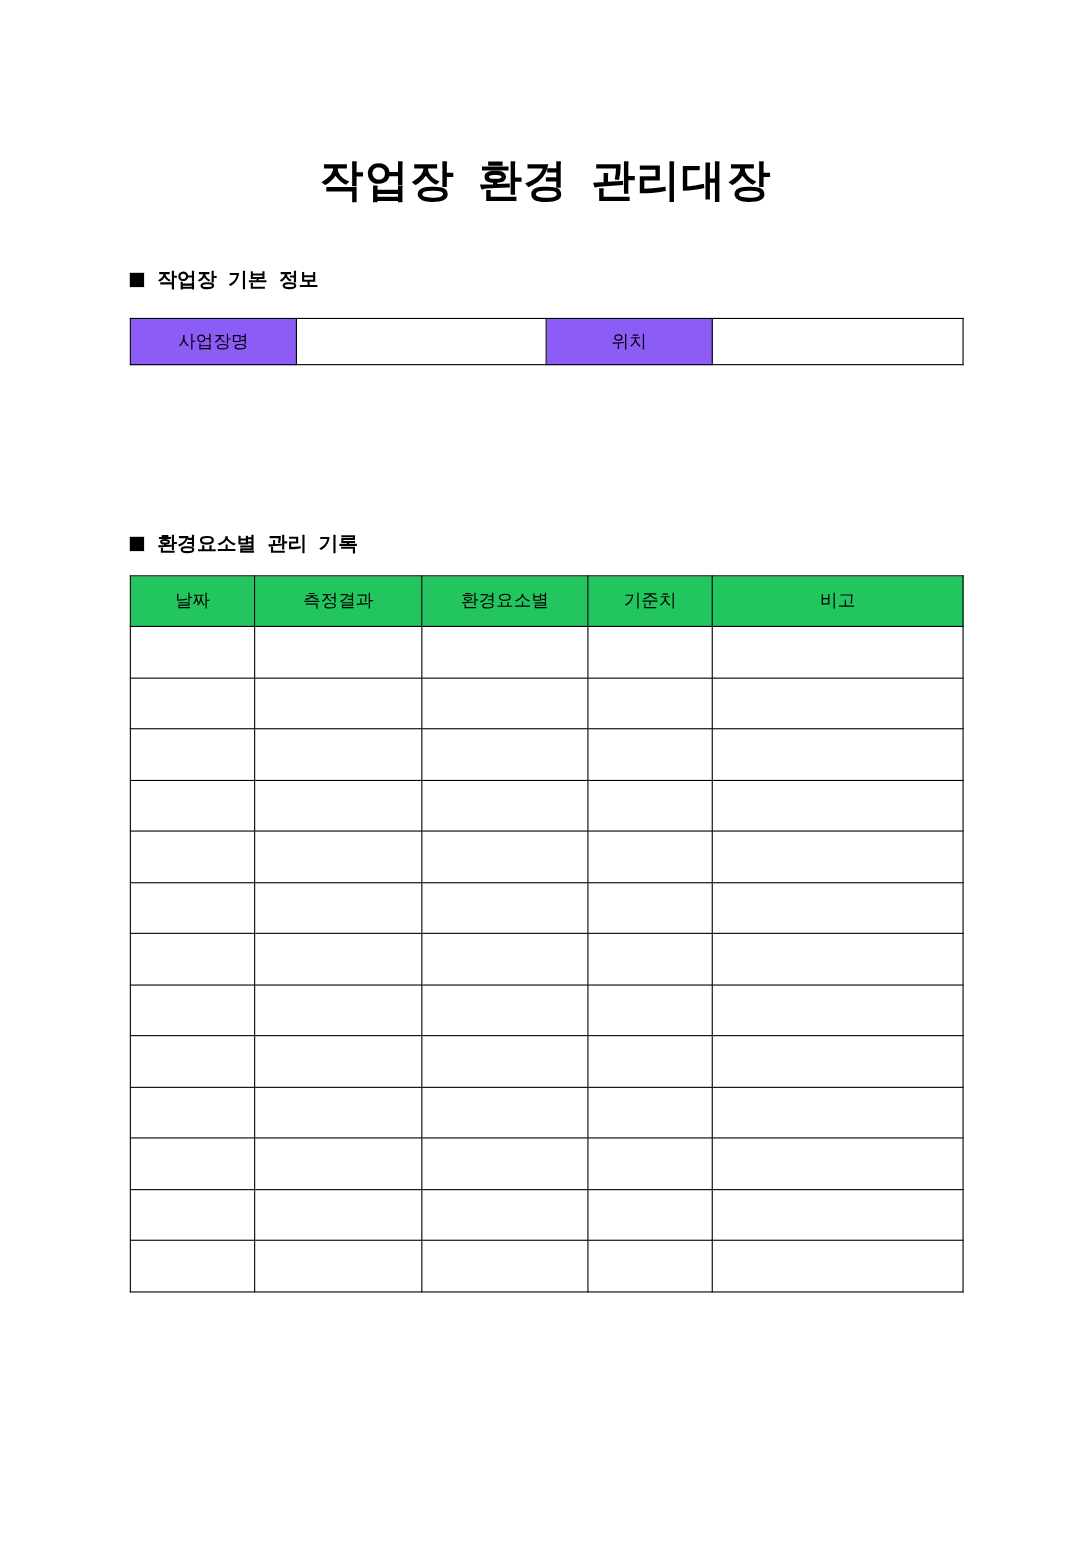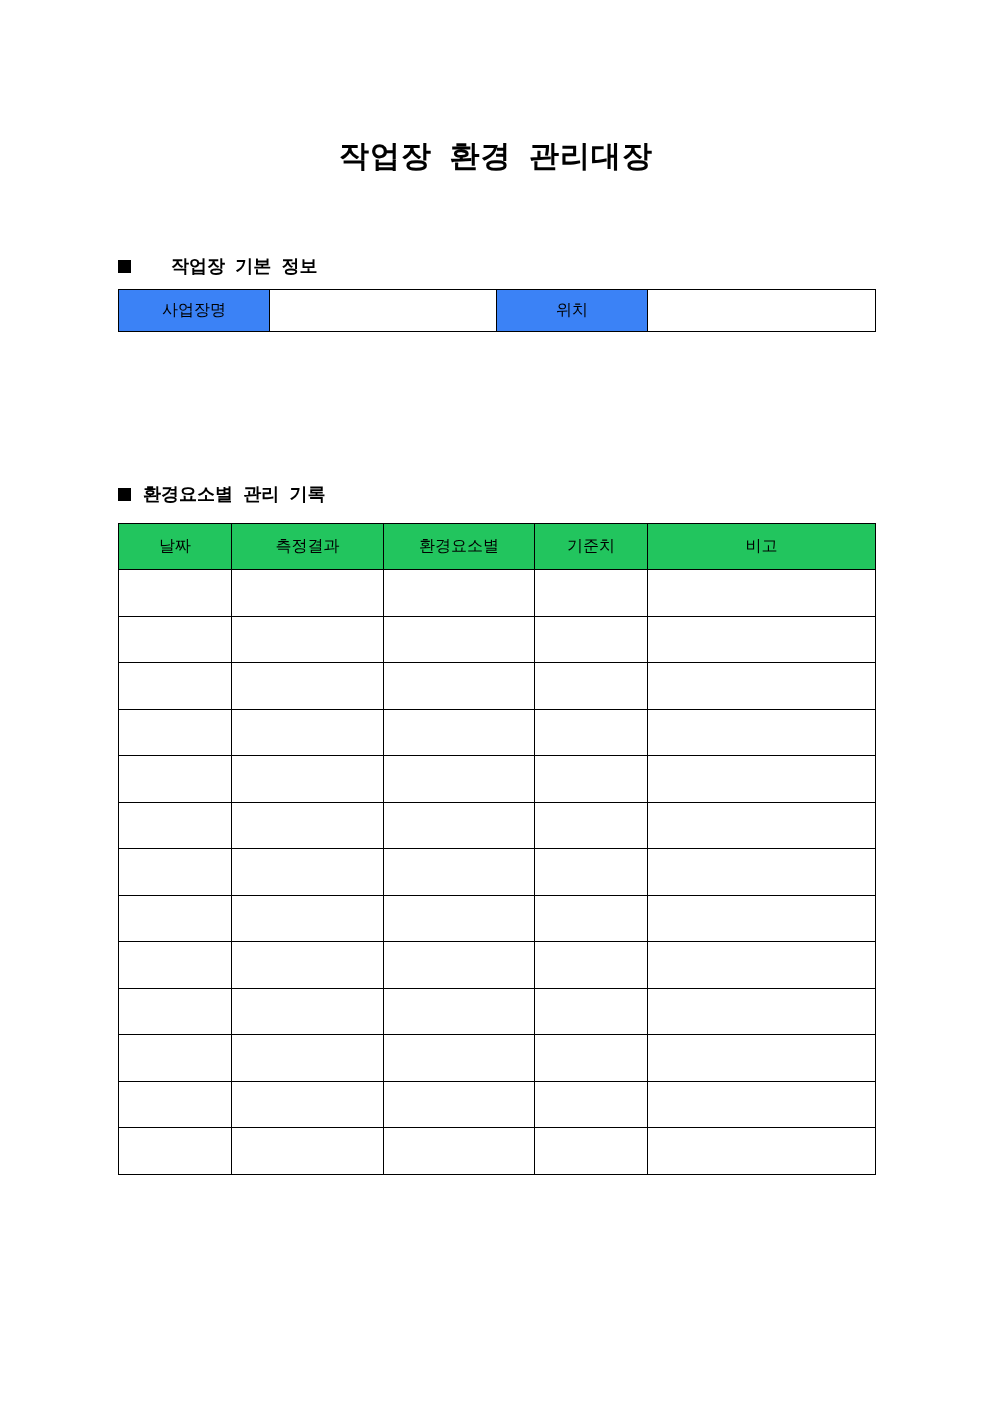--- a/index.html
+++ b/index.html
@@ -14,21 +14,21 @@
       font-family: "DejaVu Sans", "Liberation Sans", sans-serif;
       color: #000;
       overflow: hidden;
     }
     .title {
       position: absolute;
       left: 0;
       width: 992px;
       top: 136px;
       text-align: center;
-      font-size: 30px;
+      font-size: 40px;
       font-weight: bold;
       letter-spacing: 1px;
       word-spacing: 6px;
     }
     .section-heading {
       position: absolute;
       left: 118px;
       font-size: 18px;
       font-weight: bold;
       display: flex;
@@ -51,21 +51,21 @@
     }
     td, th {
       border: 1.5px solid #000;
       padding: 0;
       text-align: center;
       vertical-align: middle;
       font-size: 16px;
       font-weight: normal;
     }
     .label-cell {
-      background: #3b82f6;
+      background: #8b5cf6;
     }
     .info-table {
       top: 289px;
     }
     .info-table td {
       height: 41px;
     }
     .record-table {
       top: 523px;
     }
@@ -75,21 +75,21 @@
     }
     .record-table td {
       height: 45.5px;
     }
   </style>
 </head>
 <body>
 
 <div class="title">작업장 환경 관리대장</div>
 
-<div class="section-heading" style="top:254px;gap:28px;">
+<div class="section-heading" style="top:242px;">
   <span class="square"></span>
   <span>작업장 기본 정보</span>
 </div>
 
 <table class="info-table">
   <colgroup>
     <col style="width:151px">
     <col style="width:227px">
     <col style="width:151px">
     <col style="width:228px">

